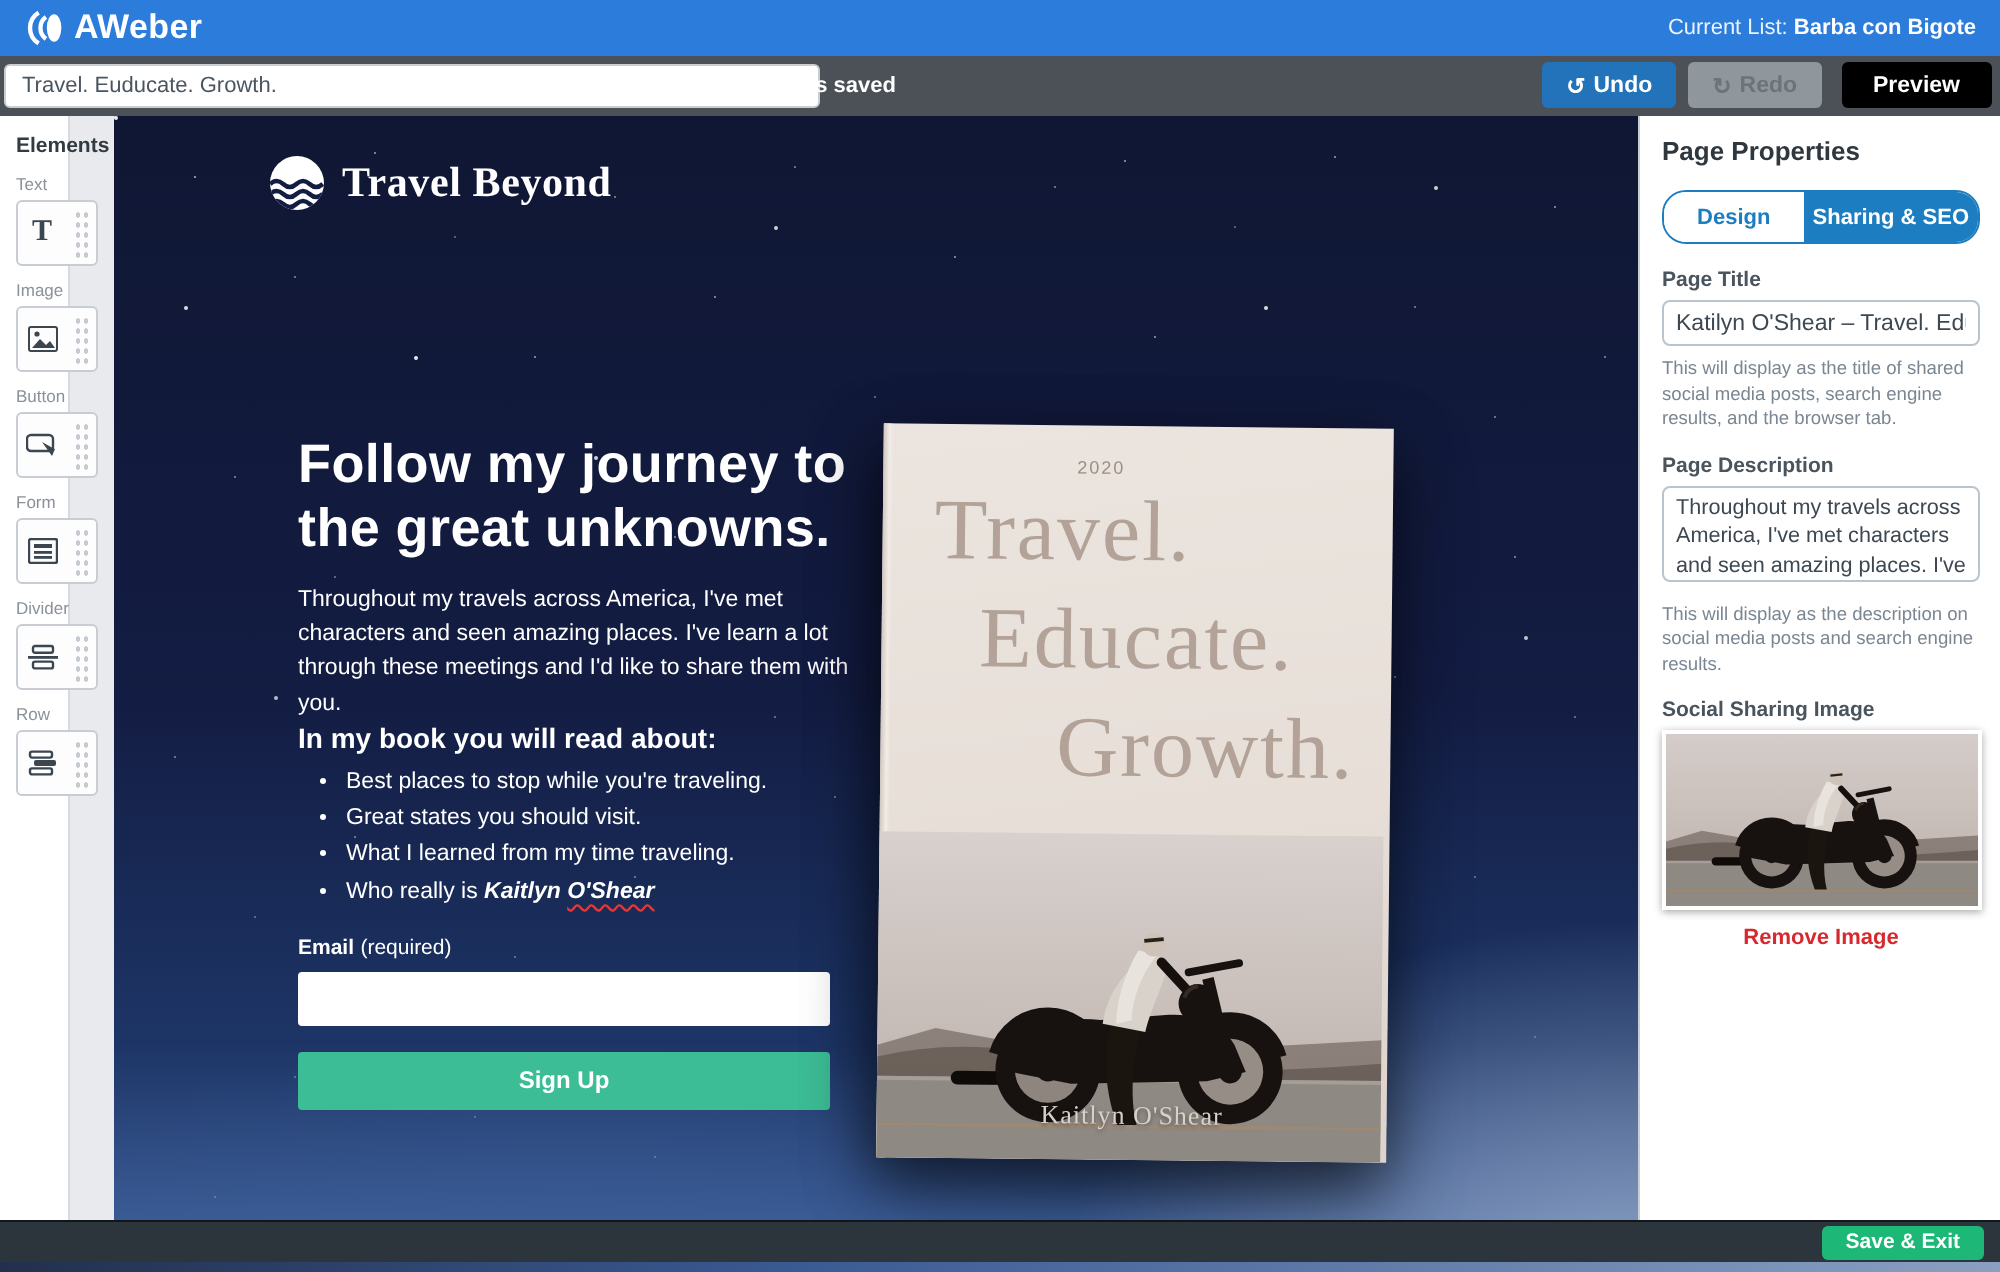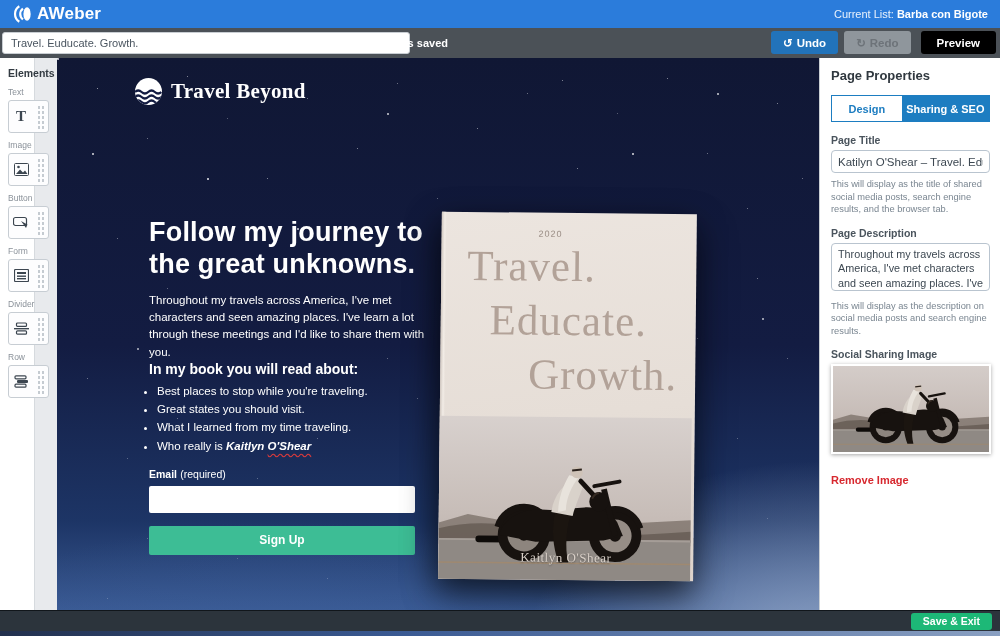--- a/index.html
+++ b/index.html
@@ -63,21 +63,21 @@
       660px 35px rgba(255,255,255,.8), 240px 170px rgba(255,255,255,.8), 705px 260px rgba(255,255,255,.75),
       80px 290px rgba(255,255,255,.7), 390px 195px rgba(255,255,255,.8), 35px 95px rgba(255,255,255,.85); }
 
   .site-logo { position:absolute; left:78px; top:20px; display:flex; align-items:center; gap:9px; }
   .site-logo-text { color:#fff; font-family:"Liberation Serif", serif; font-weight:bold; font-size:21px; letter-spacing:.3px; }
 
   .hero-copy { position:absolute; left:92px; top:158px; width:278px; color:#fff; }
   .headline { font-size:27px; font-weight:bold; line-height:1.2; letter-spacing:.2px; }
   .hero-par { margin-top:11px; font-size:11.5px; line-height:1.5; }
   .list-intro { font-size:14px; font-weight:bold; }
-  .hero-list { margin:6px 0 0 8px; font-size:11.5px; line-height:1.5; }
+  .hero-list { margin:6px 0 0 24px; font-size:11.5px; line-height:1.5; }
   .hero-list li { margin-bottom:1px; }
   .name-wavy { font-weight:bold; font-style:italic; }
   .name-wavy .last { text-decoration:underline wavy #e03a3a; text-decoration-skip-ink:none; text-underline-offset:3px; }
   .email-label { margin-top:13px; font-size:11.5px; font-weight:bold; }
   .email-label span { font-weight:normal; font-size:10.5px; }
   .email-input { margin-top:6px; width:266px; height:27px; border:none; border-radius:2px; background:#fff; padding:0 8px; font-size:12px; font-family:"Liberation Sans",sans-serif; }
   .signup-btn { margin-top:13px; width:266px; height:29px; border:none; border-radius:2px; background:#3dbd95;
                 color:#fff; font-size:12px; font-weight:bold; cursor:pointer; font-family:"Liberation Sans",sans-serif; }
 
   
@@ -93,33 +93,33 @@
   .bt2 { text-align:center; }
   .bt3 { text-align:right; padding-right:18px; }
   .book-photo { position:absolute; left:0; right:0; bottom:0; height:163px; }
   .book-author { position:absolute; left:0; right:0; bottom:14px; text-align:center; font-family:"Liberation Serif",serif;
                  font-size:13px; letter-spacing:.5px; color:#d9d0c8; text-shadow:0 1px 2px rgba(0,0,0,.4); }
 
   
   .props { position:absolute; left:819px; top:58px; width:181px; height:552px; background:#fff;
            border-left:1px solid #c9ced3; padding:10px 10px 16px 11px; }
   .props-title { font-size:13px; font-weight:bold; color:#30383f; margin-bottom:12px; }
-  .tabs { display:flex; border:1px solid #1d7dc1; border-radius:0; overflow:hidden; margin-bottom:12px;justify-content:flex-end; }
+  .tabs { display:flex; border:1px solid #1d7dc1; border-radius:12px; overflow:hidden; margin-bottom:12px;justify-content:flex-end; }
   .tab { flex:1; height:25px; display:flex; align-items:center; justify-content:center; font-size:11px; font-weight:bold; cursor:pointer; }
   .tab.inactive { background:#fff; color:#1d7dc1; }
   .tab.active { background:#1d7dc1; color:#fff; flex:1.25; }
   .field-label { font-size:10.5px; font-weight:bold; color:#4a545d; margin-bottom:4px; }
   .props input[type=text] { width:100%; height:23px; border:1px solid #b9c4cf; border-radius:4px; padding:0 6px;
            font-size:11.5px; color:#3d4852; font-family:"Liberation Sans",sans-serif; }
   .help { font-size:9.3px; line-height:1.35; color:#7a8691; margin:5px 0 11px; }
   .props textarea { width:100%; height:48px; border:1px solid #b9c4cf; border-radius:4px; padding:3px 6px;
            font-size:10.8px; line-height:1.35; color:#3d4852; resize:none; overflow:hidden; font-family:"Liberation Sans",sans-serif; }
   .social-thumb { width:160px; height:90px; background:#fff; box-shadow:0 1px 4px rgba(0,0,0,.35); padding:2px; margin-top:2px; }
   .social-thumb svg { display:block; width:156px; height:86px; }
-  .remove-link { display:block; text-align:left; color:#d7282f; font-size:11px; font-weight:bold; margin-top:20px; cursor:pointer; text-decoration:none; }
+  .remove-link { display:block; text-align:center; color:#d7282f; font-size:11px; font-weight:bold; margin-top:8px; cursor:pointer; text-decoration:none; }
 
   
   .bottombar { position:absolute; left:0; top:610px; width:1000px; height:21px; background:#2c343c;
                display:flex; align-items:center; justify-content:flex-end; padding-right:8px; border-top:1px solid #11161b; }
   .save-exit { height:17px; background:#1db877; color:#fff; border:none; border-radius:3px; font-size:10.5px;
                font-weight:bold; padding:0 12px; cursor:pointer; font-family:"Liberation Sans",sans-serif;text-align:right; }
   .bottomstrip { position:absolute; left:0; top:631px; width:1000px; height:5px;
                background:linear-gradient(to right, #22304d, #3a5a93 40%, #8aa0c2); }
 </style>
 </head>

